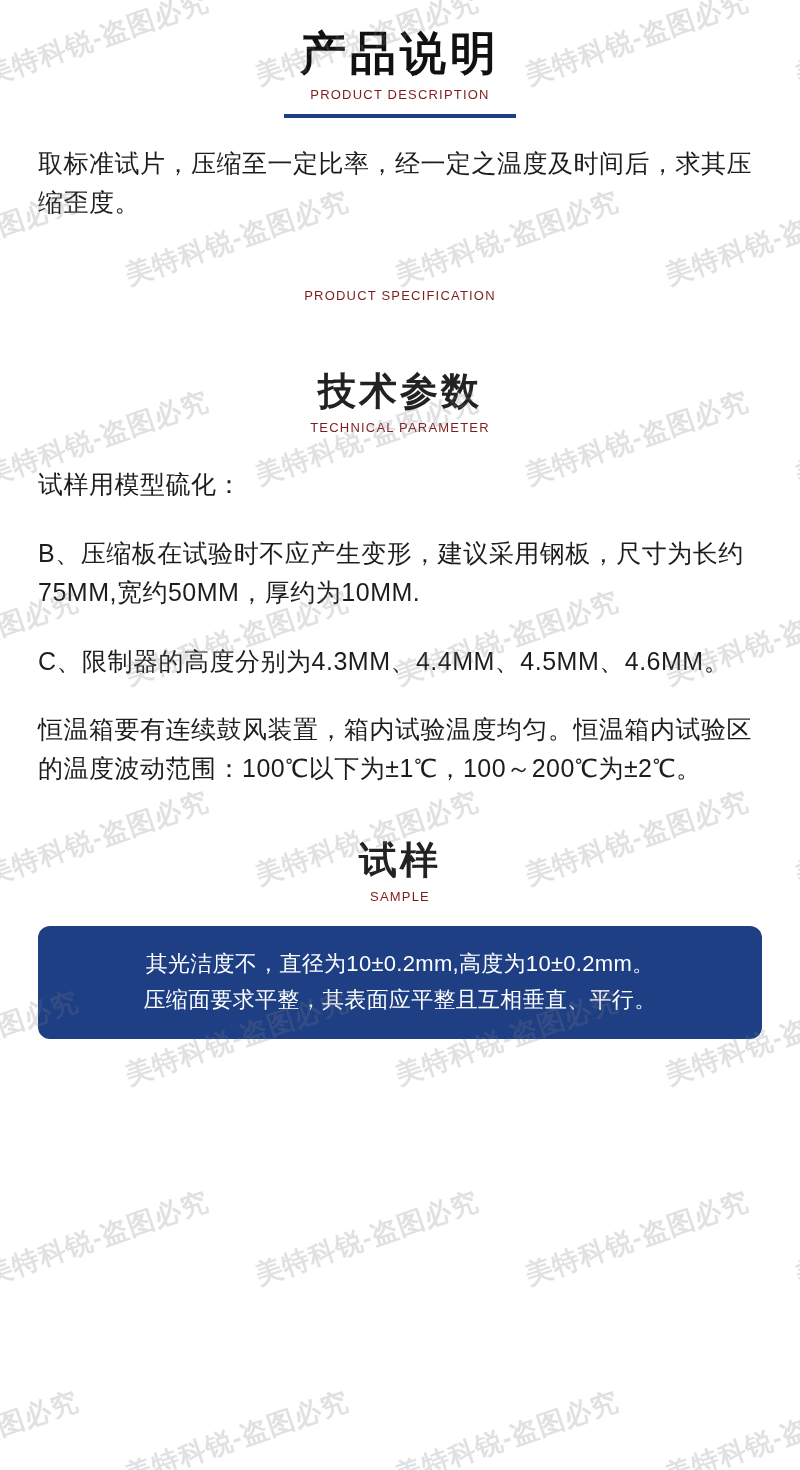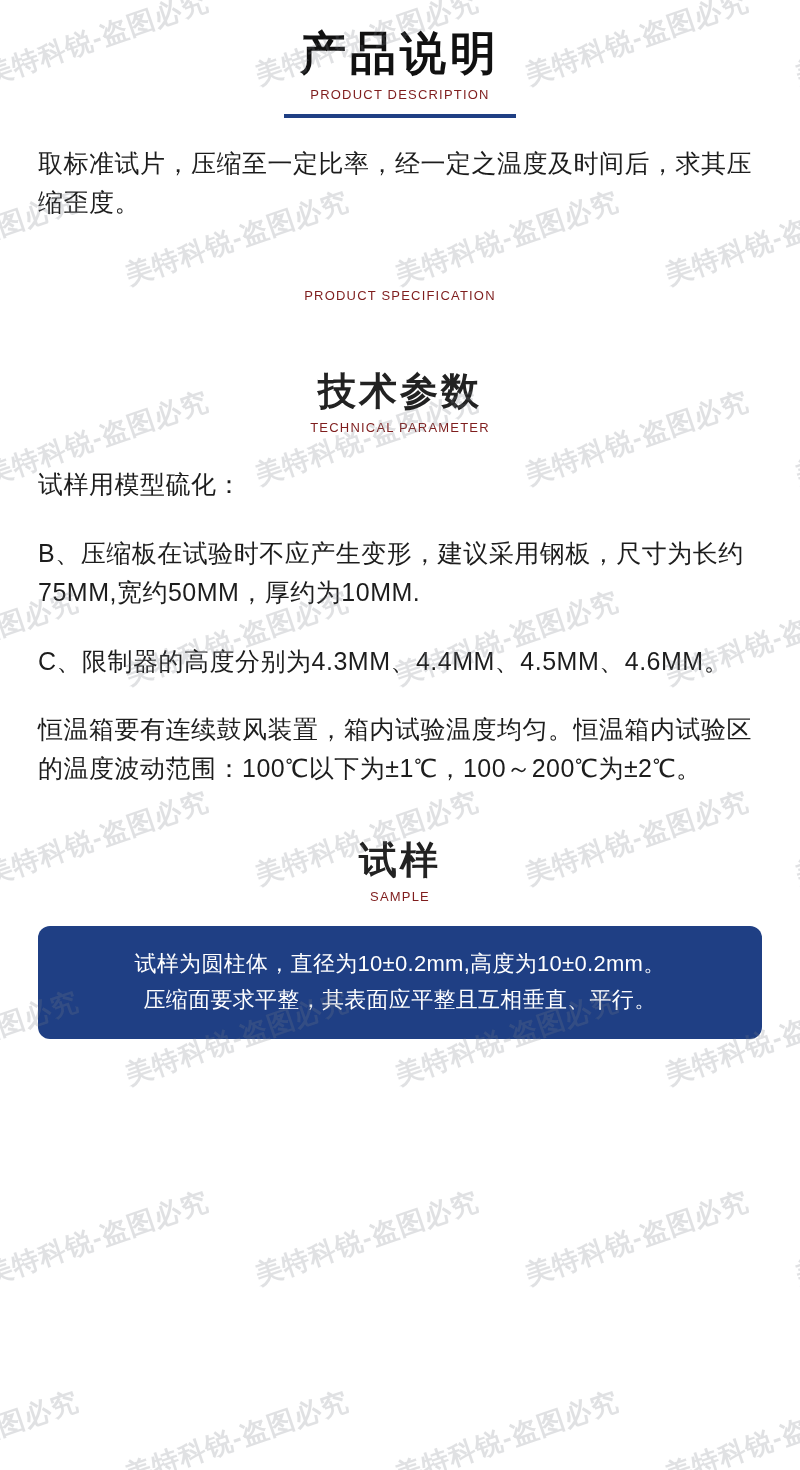--- a/index.html
+++ b/index.html
@@ -150,21 +150,21 @@
   <div class="para block-gap-md">恒温箱要有连续鼓风装置，箱内试验温度均匀。恒温箱内试验区的温度波动范围：100℃以下为±1℃，100～200℃为±2℃。</div>
 
   <div class="spacer-24"></div>
 
   <div class="title-block">
     <div class="title-main sub-size">试样</div>
     <div class="title-en">SAMPLE</div>
   </div>
 
   <div class="banner sample">
-    <span class="line">试样为圆柱体，直径为10±0.2mm,高度为10±0.2mm。</span>
+    <span class="line">其光洁度不，直径为10±0.2mm,高度为10±0.2mm。</span>
     <span class="line">压缩面要求平整，其表面应平整且互相垂直、平行。</span>
   </div>
 
 </div>
 
 <div class="watermarks" id="watermark-layer">
     <span class="wm" style="left: -20px; top: 20px;">美特科锐-盗图必究</span>
     <span class="wm" style="left: 250px; top: 20px;">美特科锐-盗图必究</span>
     <span class="wm" style="left: 520px; top: 20px;">美特科锐-盗图必究</span>
     <span class="wm" style="left: 790px; top: 20px;">美特科锐-盗图必究</span>

